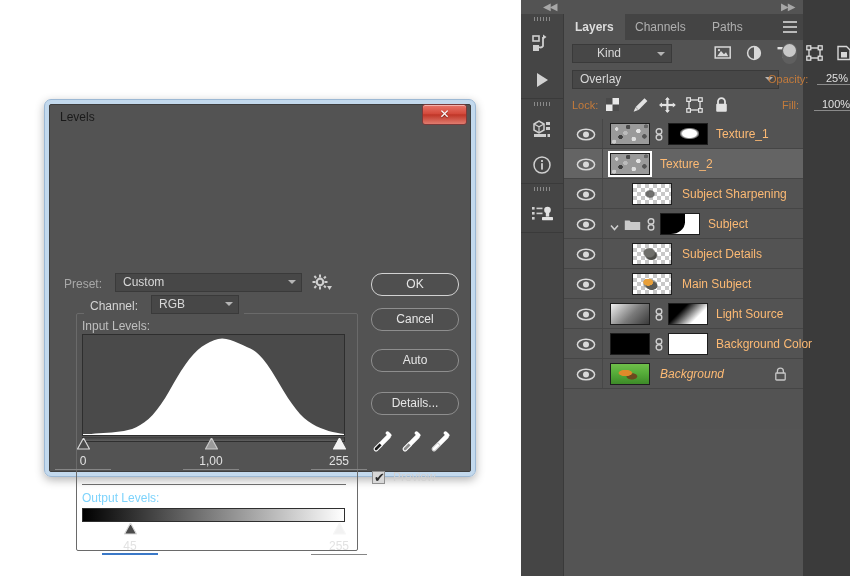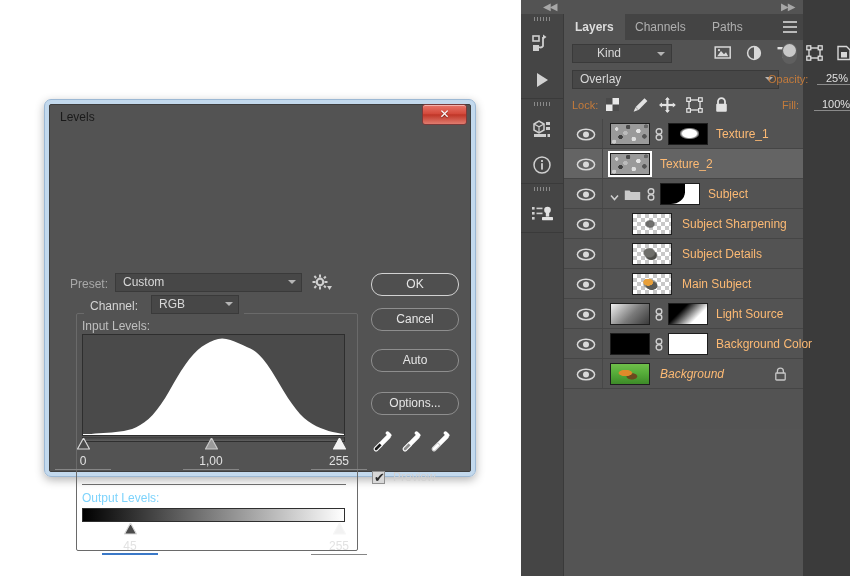--- a/index.html
+++ b/index.html
@@ -50,21 +50,21 @@
     background:#474747; border:1px solid #3a3a3a; color:#d8d8d8;
     height:19px; line-height:17px; padding:0 16px 0 7px; font-size:12px;
     position:relative; cursor:pointer;
   }
   .dd .caret{
     position:absolute; right:5px; top:6px;
     width:0;height:0;border-left:4px solid transparent;border-right:4px solid transparent;
     border-top:4px solid #b5b5b5;
   }
 
-  #preset-label{ position:absolute; left:20px; top:146px; }
+  #preset-label{ position:absolute; left:14px; top:146px; }
   #preset-dd{ position:absolute; left:65px; top:142px; width:187px; }
   #gear-btn{ position:absolute; left:262px; top:143px; width:20px; height:18px; cursor:pointer; }
 
   #channel-group{
     position:absolute; left:26px; top:182px; width:282px; height:238px;
     border:1px solid #6a6a6a; border-radius:2px;
   }
   #channel-group-gap{
     position:absolute; left:34px; top:176px; width:160px; height:14px; background:#535353;
   }
@@ -319,21 +319,21 @@
             <path d="M6.5 0 L12.5 11 L0.5 11 Z" fill="#f2f2f2" stroke="#f6f6f6" stroke-width="1.2" stroke-linejoin="round"></path>
           </svg>
       </div>
 
       <div class="numfield active" style="left:52px; top:408px;">45</div>
       <div class="numfield" style="left:261px; top:408px;">255</div>
 
       <div id="btn-ok" class="btn primary">OK</div>
       <div id="btn-cancel" class="btn">Cancel</div>
       <div id="btn-auto" class="btn">Auto</div>
-      <div id="btn-options" class="btn">Options...</div>
+      <div id="btn-options" class="btn">Details...</div>
 
       <div id="droppers">
         <div class="dropper" style="left:0;">
           <svg width="22" height="24" viewBox="0 0 22 24">
             <path d="M15.5 3.2 L18.8 6.5 L10.6 14.7 L7.3 11.4 Z" fill="#ffffff"></path>
             <rect x="13.2" y="1.4" width="6.8" height="3.6" rx="1.8" transform="rotate(45 16.6 3.2)" fill="#ffffff"></rect>
             <path d="M7.6 11.7 L10.3 14.4 L5.4 19.3 a1.9 1.9 0 0 1-2.7-2.7 Z" fill="#1a1a1a" stroke="#ffffff" stroke-width="1.1"></path>
           </svg>
         </div>
         <div class="dropper" style="left:29px;">
@@ -579,20 +579,32 @@
             <div style="position:absolute;inset:0;background-color:#9a9a9a;background-image:radial-gradient(circle at 15% 25%,#ddd 0 1.5px,transparent 2px),radial-gradient(circle at 45% 15%,#4a4a4a 0 2px,transparent 2.5px),radial-gradient(circle at 72% 35%,#e4e4e4 0 2px,transparent 2.5px),radial-gradient(circle at 25% 65%,#3f3f3f 0 2px,transparent 2.5px),radial-gradient(circle at 60% 75%,#dedede 0 2px,transparent 2.5px),radial-gradient(circle at 88% 62%,#555 0 2px,transparent 2.5px),radial-gradient(circle at 8% 88%,#ccc 0 1.8px,transparent 2.2px),radial-gradient(circle at 38% 45%,#bbb 0 2px,transparent 2.5px),radial-gradient(circle at 92% 12%,#666 0 1.8px,transparent 2.2px);"></div>
           </div>
           <div class="lname" style="left:96px;">Texture_2</div>
         </div>
         <div class="layer">
           <div class="eye"><svg width="20" height="13" viewBox="0 0 20 13">
               <ellipse cx="10" cy="6.5" rx="8.6" ry="5.3" fill="none" stroke="#d8d8d8" stroke-width="1.5"></ellipse>
               <circle cx="10" cy="6.5" r="3" fill="#d8d8d8"></circle>
             </svg></div>
           <div class="eye-col-div"></div>
+          <div class="thumb" style="left:68px;">
+            <div class="checker"></div>
+            <div style="position:absolute;left:28%;top:24%;width:32%;height:50%;background:radial-gradient(ellipse at 50% 50%,rgba(90,90,88,0.85) 0 45%,transparent 62%);"></div>
+          </div>
+          <div class="lname" style="left:118px;">Subject Sharpening</div>
+        </div>
+        <div class="layer">
+          <div class="eye"><svg width="20" height="13" viewBox="0 0 20 13">
+              <ellipse cx="10" cy="6.5" rx="8.6" ry="5.3" fill="none" stroke="#d8d8d8" stroke-width="1.5"></ellipse>
+              <circle cx="10" cy="6.5" r="3" fill="#d8d8d8"></circle>
+            </svg></div>
+          <div class="eye-col-div"></div>
           <div class="grp-arrow"><svg width="9" height="7" viewBox="0 0 9 7">
               <polyline points="1,1.5 4.5,5.5 8,1.5" fill="none" stroke="#cfcfcf" stroke-width="1.5"></polyline>
             </svg></div>
           <div class="folder"><svg width="17" height="13" viewBox="0 0 17 13">
               <path d="M0.8 2.5 L5.5 2.5 L6.8 4 L16.2 4 L16.2 12 L0.8 12 Z" fill="#cacaca"></path>
             </svg></div>
           <div class="linkico" style="left:82px;"><svg width="10" height="13" viewBox="0 0 10 13">
               <rect x="2.2" y="0.8" width="5.6" height="5.2" rx="2.6" fill="none" stroke="#cfcfcf" stroke-width="1.4"></rect>
               <rect x="2.2" y="6.8" width="5.6" height="5.2" rx="2.6" fill="none" stroke="#cfcfcf" stroke-width="1.4"></rect>
             </svg></div>
@@ -604,32 +616,20 @@
           <div class="lname" style="left:144px;">Subject</div>
         </div>
         <div class="layer">
           <div class="eye"><svg width="20" height="13" viewBox="0 0 20 13">
               <ellipse cx="10" cy="6.5" rx="8.6" ry="5.3" fill="none" stroke="#d8d8d8" stroke-width="1.5"></ellipse>
               <circle cx="10" cy="6.5" r="3" fill="#d8d8d8"></circle>
             </svg></div>
           <div class="eye-col-div"></div>
           <div class="thumb" style="left:68px;">
             <div class="checker"></div>
-            <div style="position:absolute;left:28%;top:24%;width:32%;height:50%;background:radial-gradient(ellipse at 50% 50%,rgba(90,90,88,0.85) 0 45%,transparent 62%);"></div>
-          </div>
-          <div class="lname" style="left:118px;">Subject Sharpening</div>
-        </div>
-        <div class="layer">
-          <div class="eye"><svg width="20" height="13" viewBox="0 0 20 13">
-              <ellipse cx="10" cy="6.5" rx="8.6" ry="5.3" fill="none" stroke="#d8d8d8" stroke-width="1.5"></ellipse>
-              <circle cx="10" cy="6.5" r="3" fill="#d8d8d8"></circle>
-            </svg></div>
-          <div class="eye-col-div"></div>
-          <div class="thumb" style="left:68px;">
-            <div class="checker"></div>
             <div style="position:absolute;left:24%;top:20%;width:42%;height:60%;background:radial-gradient(ellipse at 45% 40%,#6e6e6a 0 40%,transparent 52%),radial-gradient(ellipse at 58% 62%,#4e4e4a 0 38%,transparent 50%);"></div>
           </div>
           <div class="lname" style="left:118px;">Subject Details</div>
         </div>
         <div class="layer">
           <div class="eye"><svg width="20" height="13" viewBox="0 0 20 13">
               <ellipse cx="10" cy="6.5" rx="8.6" ry="5.3" fill="none" stroke="#d8d8d8" stroke-width="1.5"></ellipse>
               <circle cx="10" cy="6.5" r="3" fill="#d8d8d8"></circle>
             </svg></div>
           <div class="eye-col-div"></div>

